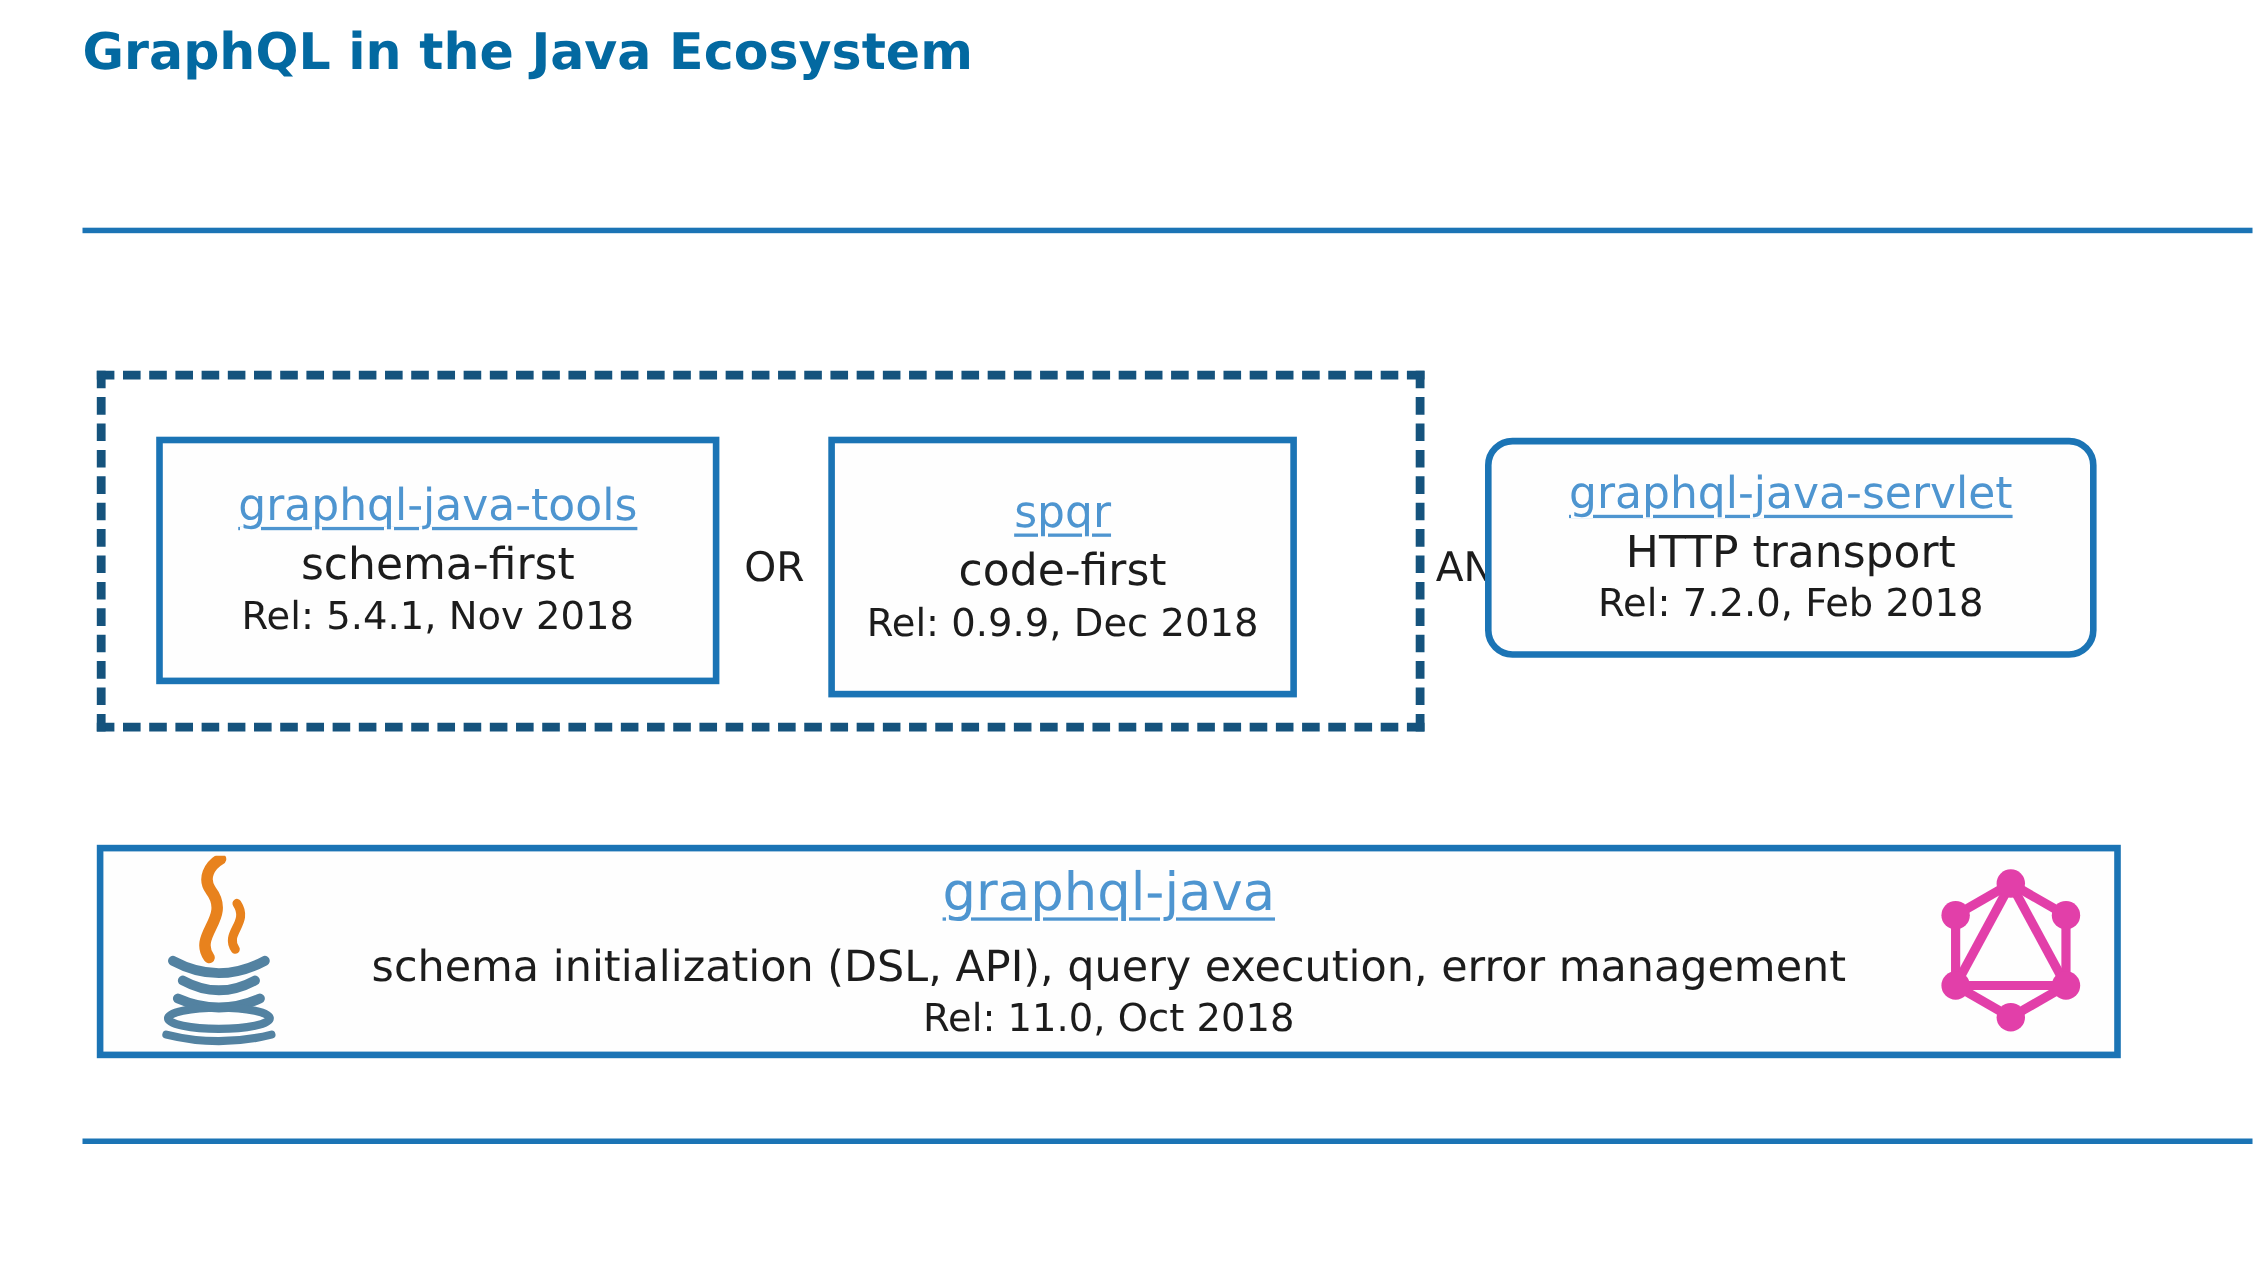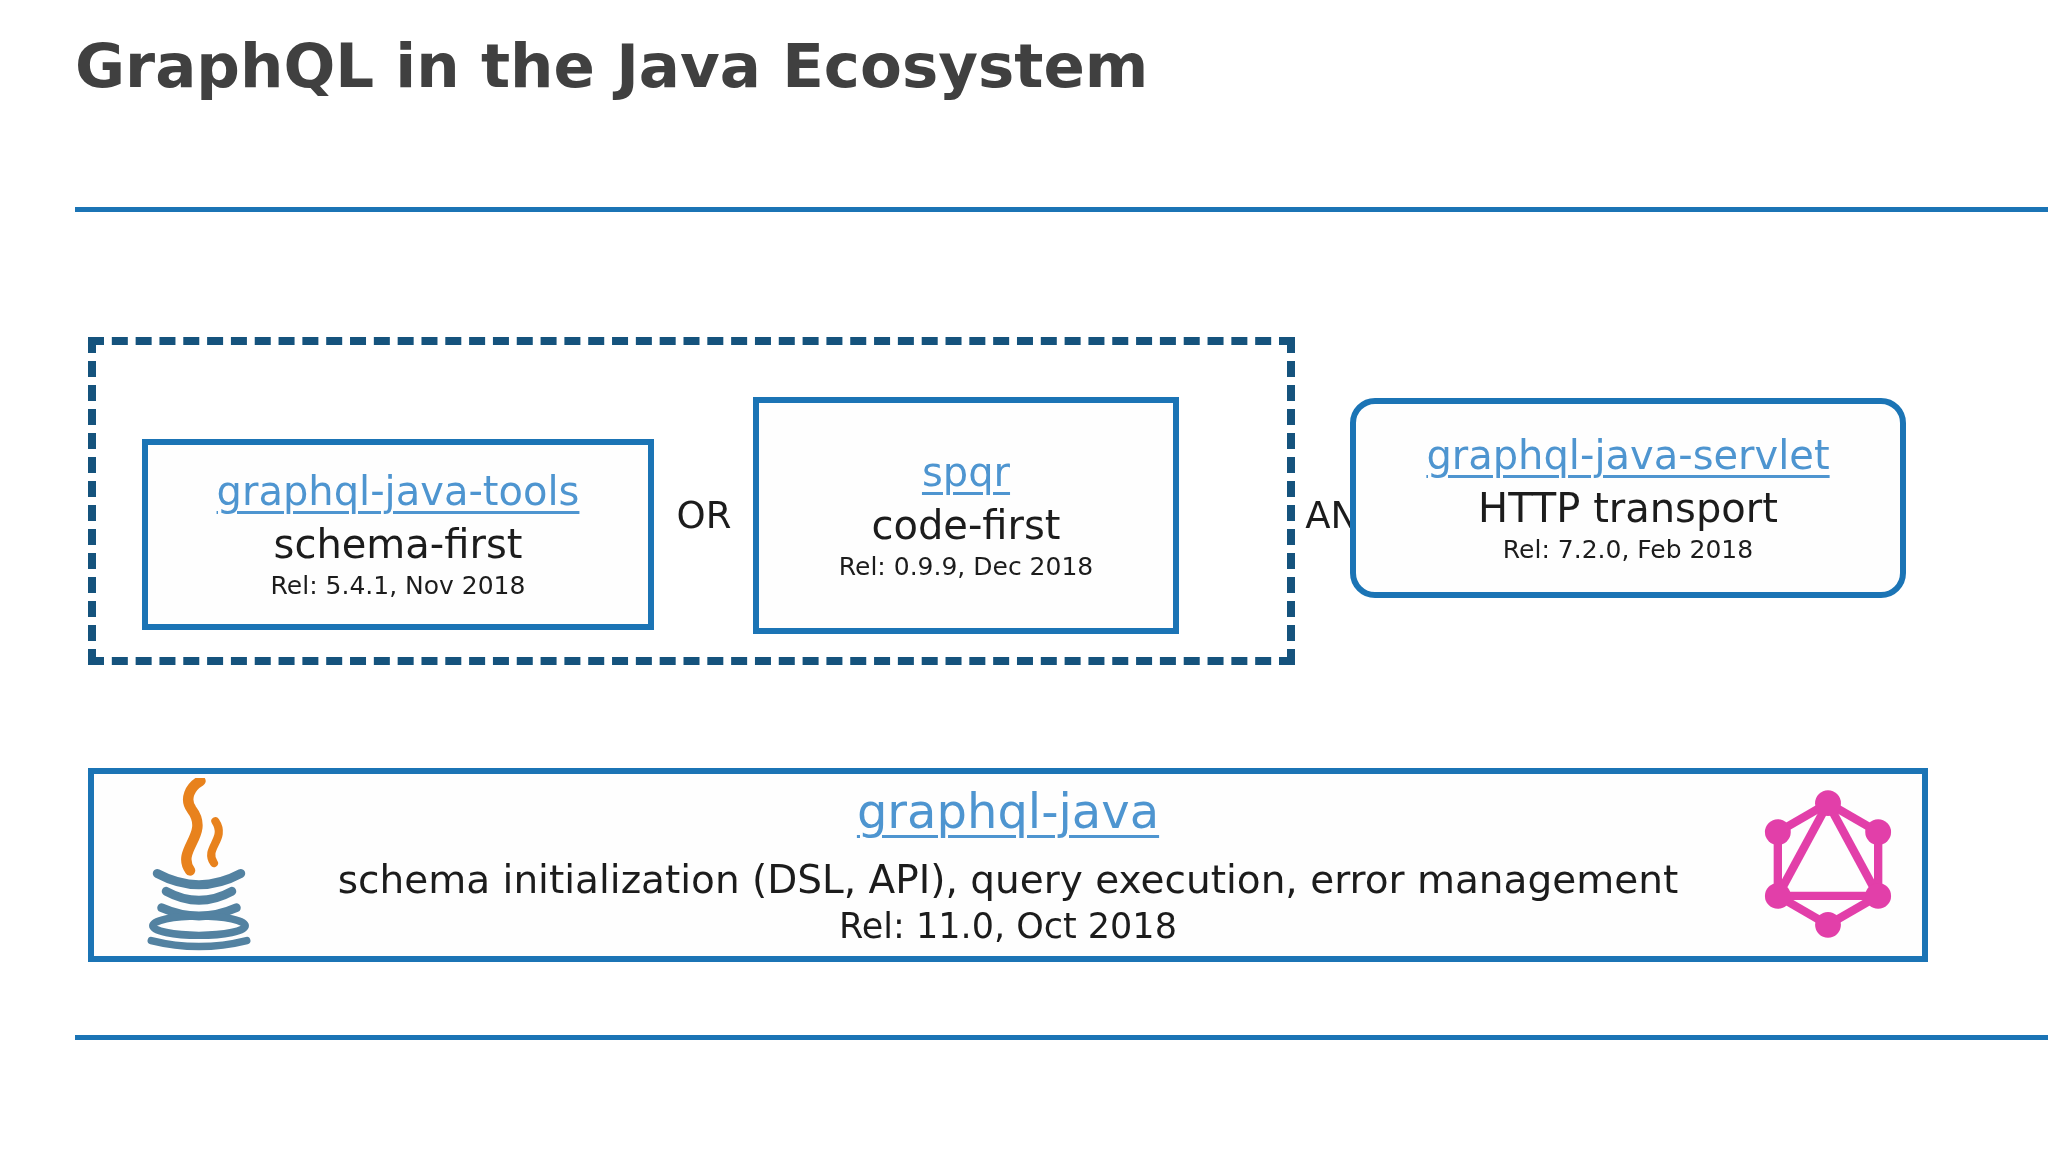--- a/index.html
+++ b/index.html
@@ -15,54 +15,54 @@
   html,body{background:#ffffff;}
   .slide{
     position:relative;
     width:2048px;height:1152px;
     background:#ffffff;
     font-family:"DejaVu Sans","Liberation Sans",sans-serif;
     color:var(--text);
     overflow:hidden;
   }
   .title{
-    position:absolute;left:75px;top:30px;
-    font-size:61px;font-weight:700;color:#404040;
+    position:absolute;left:75px;top:20px;
+    font-size:46px;font-weight:700;color:#0369a1;
     letter-spacing:0px;white-space:nowrap;
   }
   .rule{
     position:absolute;left:75px;right:0;height:5px;
     background:var(--accent);
   }
   .rule-top{top:207px;}
   .rule-bottom{top:1035px;}
   .dashed-group{
     position:absolute;left:88px;top:337px;width:1207px;height:328px;
     border:8px dashed var(--dashed);
     background:transparent;
   }
   .lib-box{
     position:absolute;
     border:6px solid var(--accent);
     background:#fefefe;
     display:flex;flex-direction:column;justify-content:center;align-items:center;
     text-align:center;line-height:1.22;
   }
-  .box-tools{left:142px;top:397px;width:512px;height:191px;margin-top:42px;}
+  .box-tools{left:142px;top:397px;width:512px;height:225px;}
   .box-spqr{left:753px;top:397px;width:426px;height:237px;}
   .box-servlet{left:1350px;top:398px;width:556px;height:200px;border-radius:25px;}
   .lib-link{
     font-size:40px;color:var(--link);
     text-decoration:underline;
     text-decoration-thickness:3px;
     text-underline-offset:6px;
     cursor:pointer;white-space:nowrap;
   }
   .lib-approach{font-size:40px;color:var(--text);white-space:nowrap;margin-top:4px;}
-  .lib-release{font-size:25px;color:var(--text);white-space:nowrap;margin-top:2px;}
+  .lib-release{font-size:35px;color:var(--text);white-space:nowrap;margin-top:2px;}
   .connector{
     position:absolute;top:494px;width:120px;
     font-size:37px;color:var(--text);text-align:center;white-space:nowrap;
   }
   .connector-or{left:644px;}
   .connector-and{left:1286px;}
   .base-box{
     position:absolute;left:88px;top:768px;width:1840px;height:194px;
     border:6px solid var(--accent);
     background:#fefefe;

